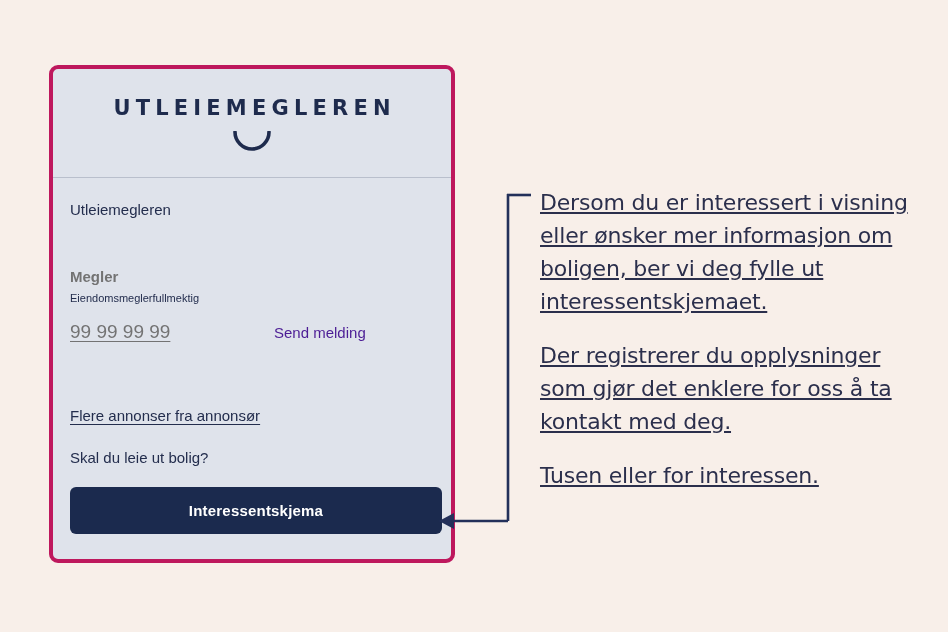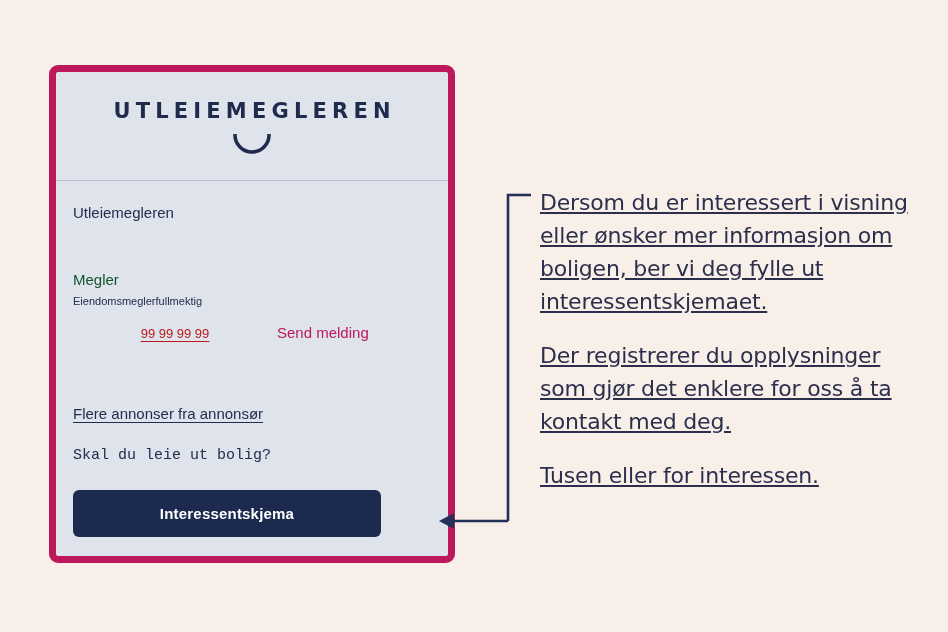--- a/index.html
+++ b/index.html
@@ -16,21 +16,21 @@
   }
 
   
   #agent-card {
     position: absolute;
     left: 49px;
     top: 65px;
     width: 406px;
     height: 498px;
     background: #dfe3eb;
-    border: 7px solid #be185d;
+    border: 4px solid #be185d;
     border-radius: 9px;
     box-sizing: border-box;
   }
 
   #card-header {
     height: 109px;
     border-bottom: 1px solid #b9bfcc;
     box-sizing: border-box;
     position: relative;
   }
@@ -68,50 +68,49 @@
   .line {
     color: #232d4d;
     font-size: 15px;
     line-height: 20px;
   }
 
   #agency-name { margin: 0 0 0 0; }
 
   #broker-block { margin-top: 47px; }
   #broker-role-title {
-    font-weight: 400;
-    font-size: 15px;
-    color: #14532d;
+    font-weight: 700;
+    font-size: 15px;
+    color: #737373;
     line-height: 20px;
     margin-top: 26px;
   }
   #broker-title {
     font-size: 11px;
     color: #232d4d;
     line-height: 22px;
   }
 
   #contact-row {
     margin-top: 12px;
     display: flex;
     align-items: baseline;
   }
   #phone-link {
-    font-size: 13px;
-    color: #b91c1c;
+    font-size: 19px;
+    color: #737373;
     text-decoration: underline;
     text-underline-offset: 3px;
     cursor: pointer;
     width: 204px;
     display: inline-block;
-    text-align: center;
   }
   #send-message-link {
     font-size: 15px;
-    color: #be185d;
+    color: #4c1d95;
     text-decoration: none;
     cursor: pointer;
   }
 
   #more-ads-link {
     display: inline-block;
     margin-top: 64px;
     font-size: 15px;
     color: #232d4d;
     text-decoration: underline;
@@ -119,28 +118,27 @@
     cursor: pointer;
   }
 
   .secondary-link {
     display: block;
     margin-top: 24px;
     font-size: 15px;
     color: #232d4d;
     text-decoration: none;
     cursor: pointer;
-    font-family: Liberation Mono, monospace;
   }
 
   #interest-form-button {
     position: absolute;
     left: 17px;
     top: 309px;
-    width: 308px;
+    width: 372px;
     height: 47px;
     background: #1b2a4e;
     color: #ffffff;
     border: none;
     border-radius: 6px;
     font-family: "Liberation Sans", sans-serif;
     font-size: 15px;
     font-weight: 700;
     cursor: pointer;
     letter-spacing: 0.2px;

